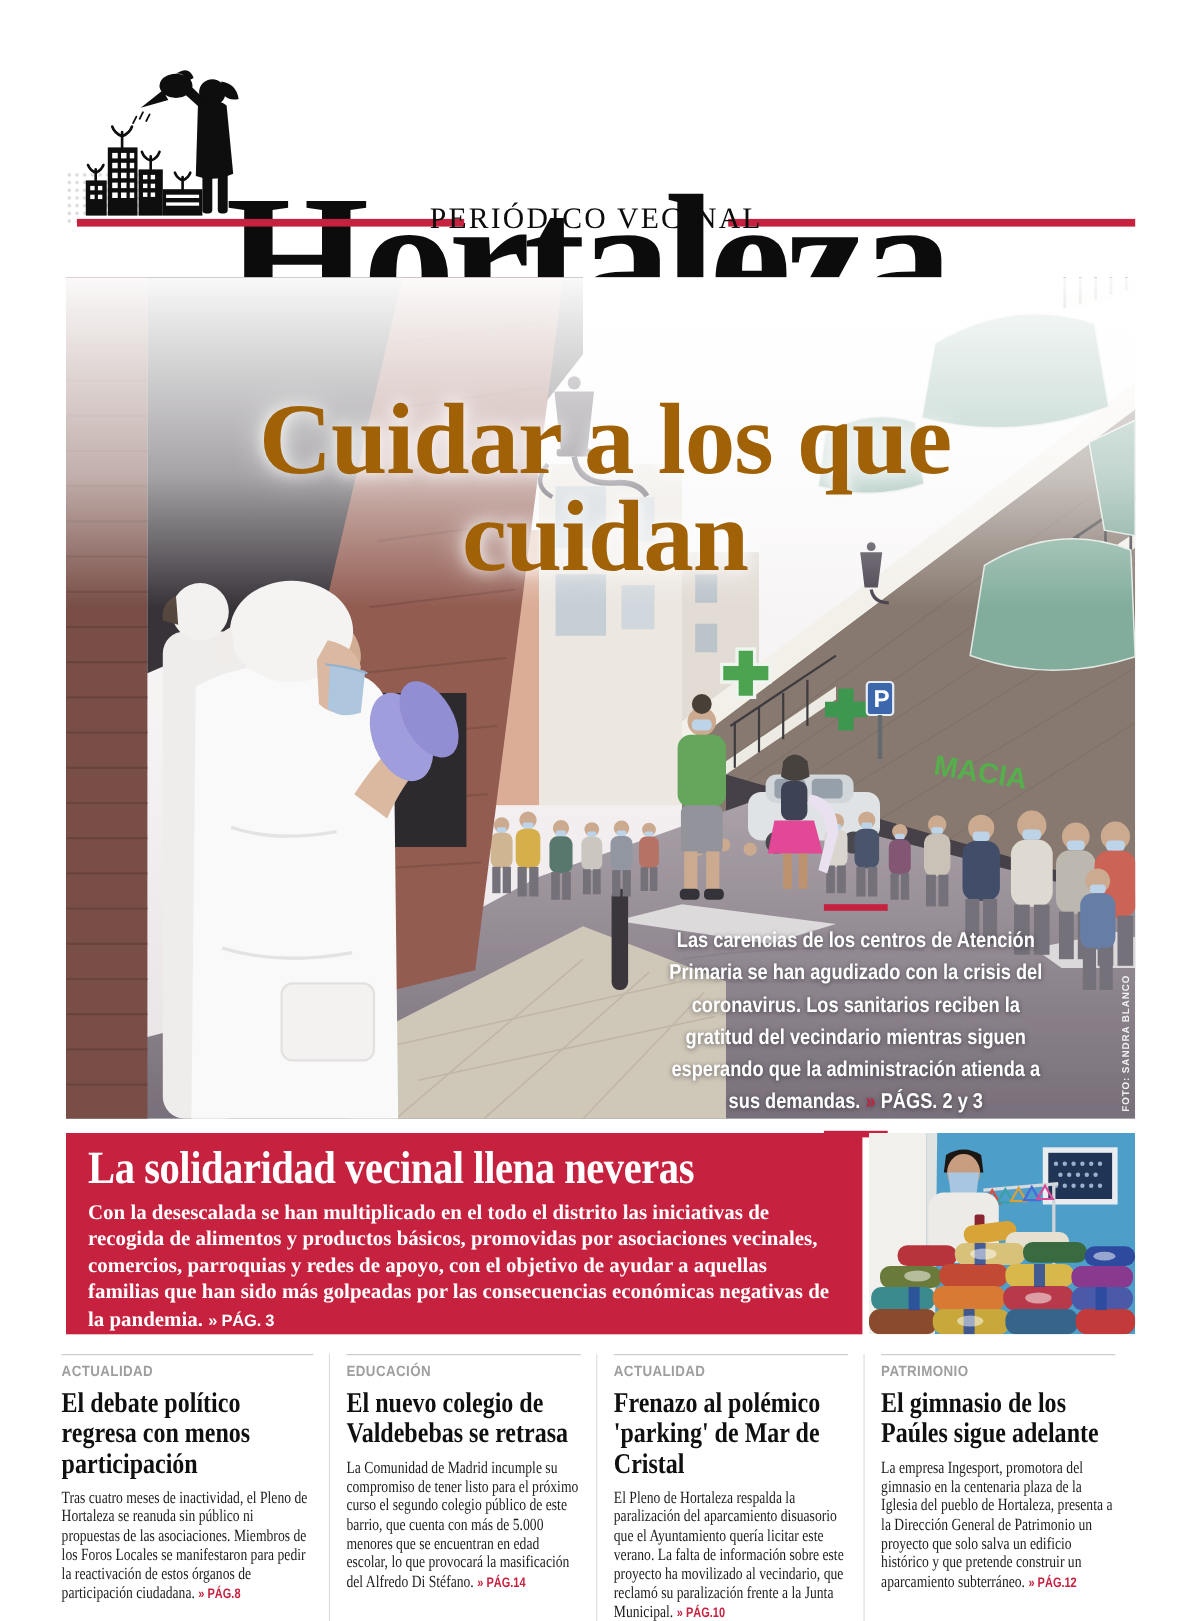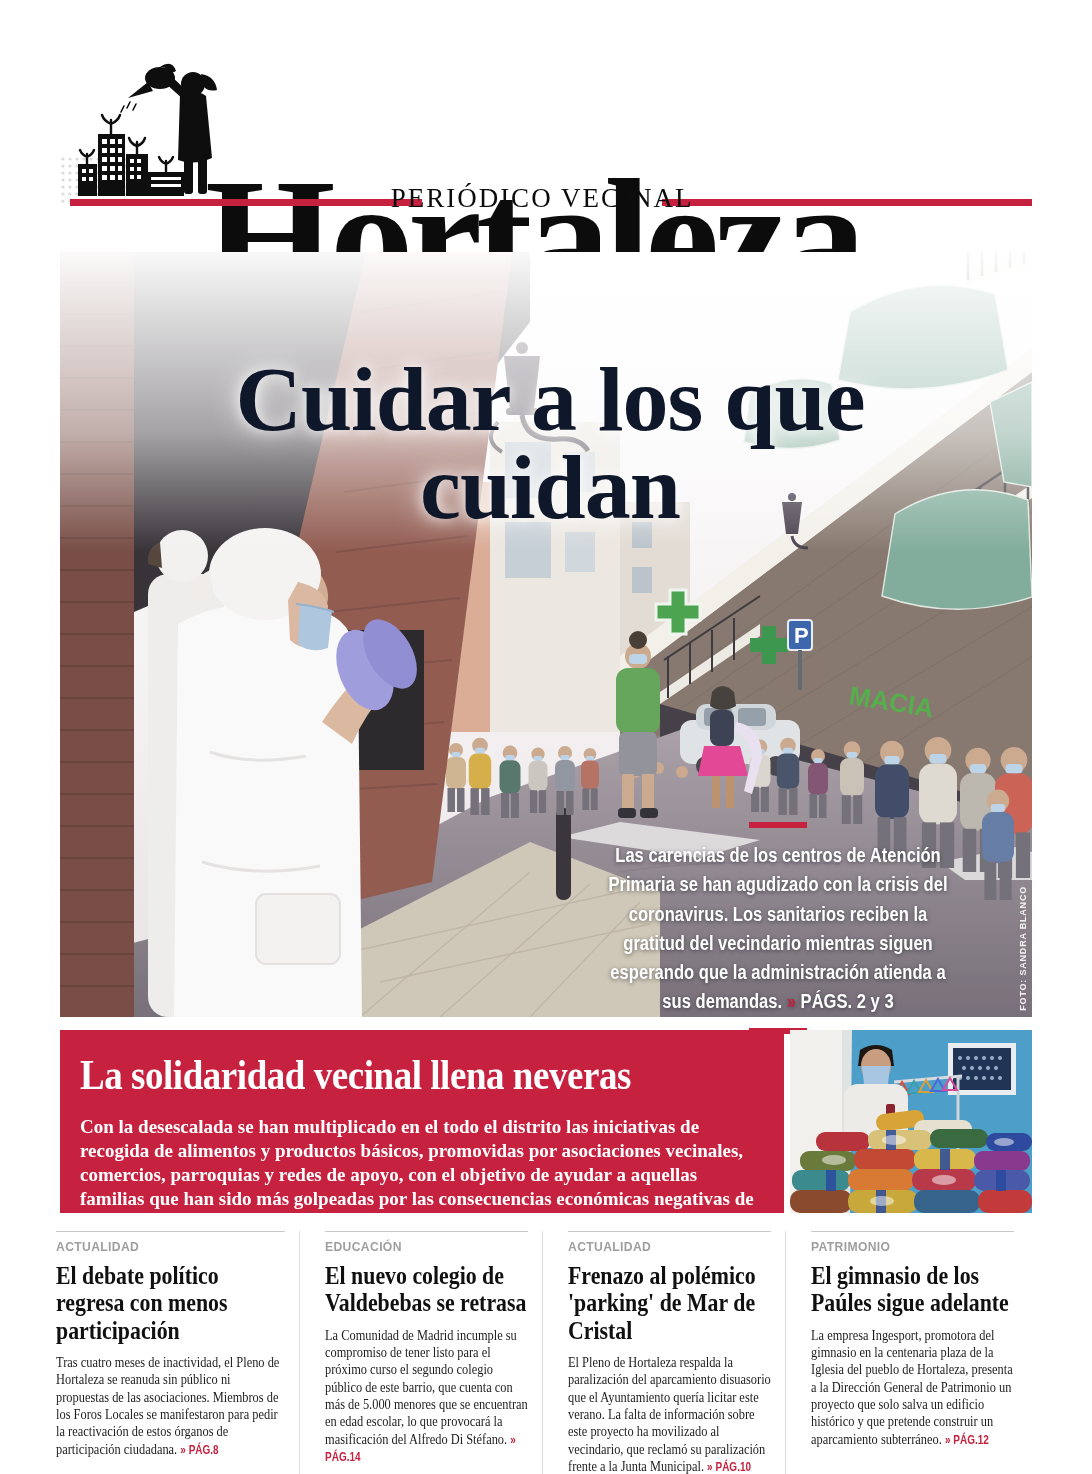--- a/index.html
+++ b/index.html
@@ -17,46 +17,46 @@
   .subtitle{position:absolute;left:362px;top:183px;width:360px;text-align:center;
             font-size:27px;letter-spacing:2px;color:#0c0c0c;font-family:"Liberation Serif",serif;}
   .issueline{position:absolute;left:0;top:212px;width:1092px;text-align:center;
              font-family:"Liberation Sans",sans-serif;font-weight:bold;font-size:11px;letter-spacing:.3px;color:#141414;}
   .website{position:absolute;left:0;top:232px;width:1092px;text-align:center;
            font-family:"Liberation Sans",sans-serif;font-weight:bold;font-size:10.5px;letter-spacing:.8px;color:#141414;}
   
   .lead{position:absolute;left:60px;top:252px;width:972px;height:765px;}
   .lead svg{position:absolute;left:0;top:0;}
   .lead-headline{position:absolute;left:175px;top:28px;width:630px;text-align:center;
-                 font-size:92px;line-height:.95;font-weight:bold;color:#0f172a;letter-spacing:-1px;
+                 font-size:92px;line-height:.95;font-weight:bold;color:#a16207;letter-spacing:-1px;
                  text-shadow:0 0 14px rgba(255,255,255,.9),0 0 30px rgba(255,255,255,.8);}
   .lead-caption{position:absolute;left:508px;top:570px;width:420px;text-align:center;}
   .dash{display:block;width:58px;height:6px;background:var(--red);margin:0 auto;}
   .lead-caption p{margin:13px 0 11px;font-family:"Liberation Sans",sans-serif;font-weight:bold;
                   font-size:19.5px;line-height:1.5;color:#fff;
                   transform:scaleX(.85);transform-origin:center top;
                   text-shadow:0 1px 5px rgba(20,20,30,.55);}
   .chev{font-weight:bold;font-family:"Liberation Sans",sans-serif;}
   .chev.red{color:var(--red);}
   .photo-credit{position:absolute;right:4px;bottom:6px;writing-mode:vertical-rl;transform:rotate(180deg);
                 font-family:"Liberation Sans",sans-serif;font-weight:bold;font-size:9px;
                 letter-spacing:.8px;color:#f2f2f2;}
   
   .banner-red{position:absolute;left:60px;top:1030px;width:724px;height:183px;background:var(--red);
-              box-sizing:border-box;padding:23px 20px;color:#fff;}
+              box-sizing:border-box;padding:10px 20px;color:#fff;}
   .banner-red h2{margin:0;font-size:42px;font-weight:bold;line-height:1.05;letter-spacing:-.5px;
                  transform:scaleX(.88);transform-origin:left top;width:114%;white-space:nowrap;}
-  .banner-red p{margin:18px 0 0;font-size:19px;font-weight:bold;line-height:1.27;width:100%;}
+  .banner-red p{margin:7px 0 0;font-size:19px;font-weight:bold;line-height:1.27;width:100%;}
   .banner-red .ref{font-family:"Liberation Sans",sans-serif;font-weight:bold;font-size:15px;letter-spacing:-.2px;}
   .banner-photo{position:absolute;left:790px;top:1030px;width:242px;height:183px;}
   
   .columns{position:absolute;left:56px;top:1231px;width:972px;height:232px;display:grid;
            grid-template-columns:repeat(4,1fr);column-gap:0;}
   .col{box-sizing:border-box;padding:0 14px 0 0;}
-  .col + .col{border-left:1px solid #dcdcdc;padding-left:25px;}
+  .col + .col{border-left:1px solid #dcdcdc;padding-left:15px;}
   .col .hair{height:1px;background:#c9c9c9;margin-bottom:7px;}
   .col h4{margin:0 0 8px;font-family:"Liberation Sans",sans-serif;font-weight:bold;font-size:13.5px;
           letter-spacing:.4px;color:#9e9e9e;transform:scaleX(.9);transform-origin:left;}
   .col h3{margin:0 0 9px;font-size:26px;line-height:1.05;font-weight:bold;color:#101010;
           transform:scaleX(.84);transform-origin:left top;width:119%;}
   .col p{margin:0;font-size:15.5px;line-height:1.12;color:#1c1c1c;
          transform:scaleX(.8);transform-origin:left top;width:125%;}
   .col .ref{font-family:"Liberation Sans",sans-serif;font-weight:bold;font-size:12.5px;color:var(--red);}
   :root{--red:#c62240;}
 </style>

